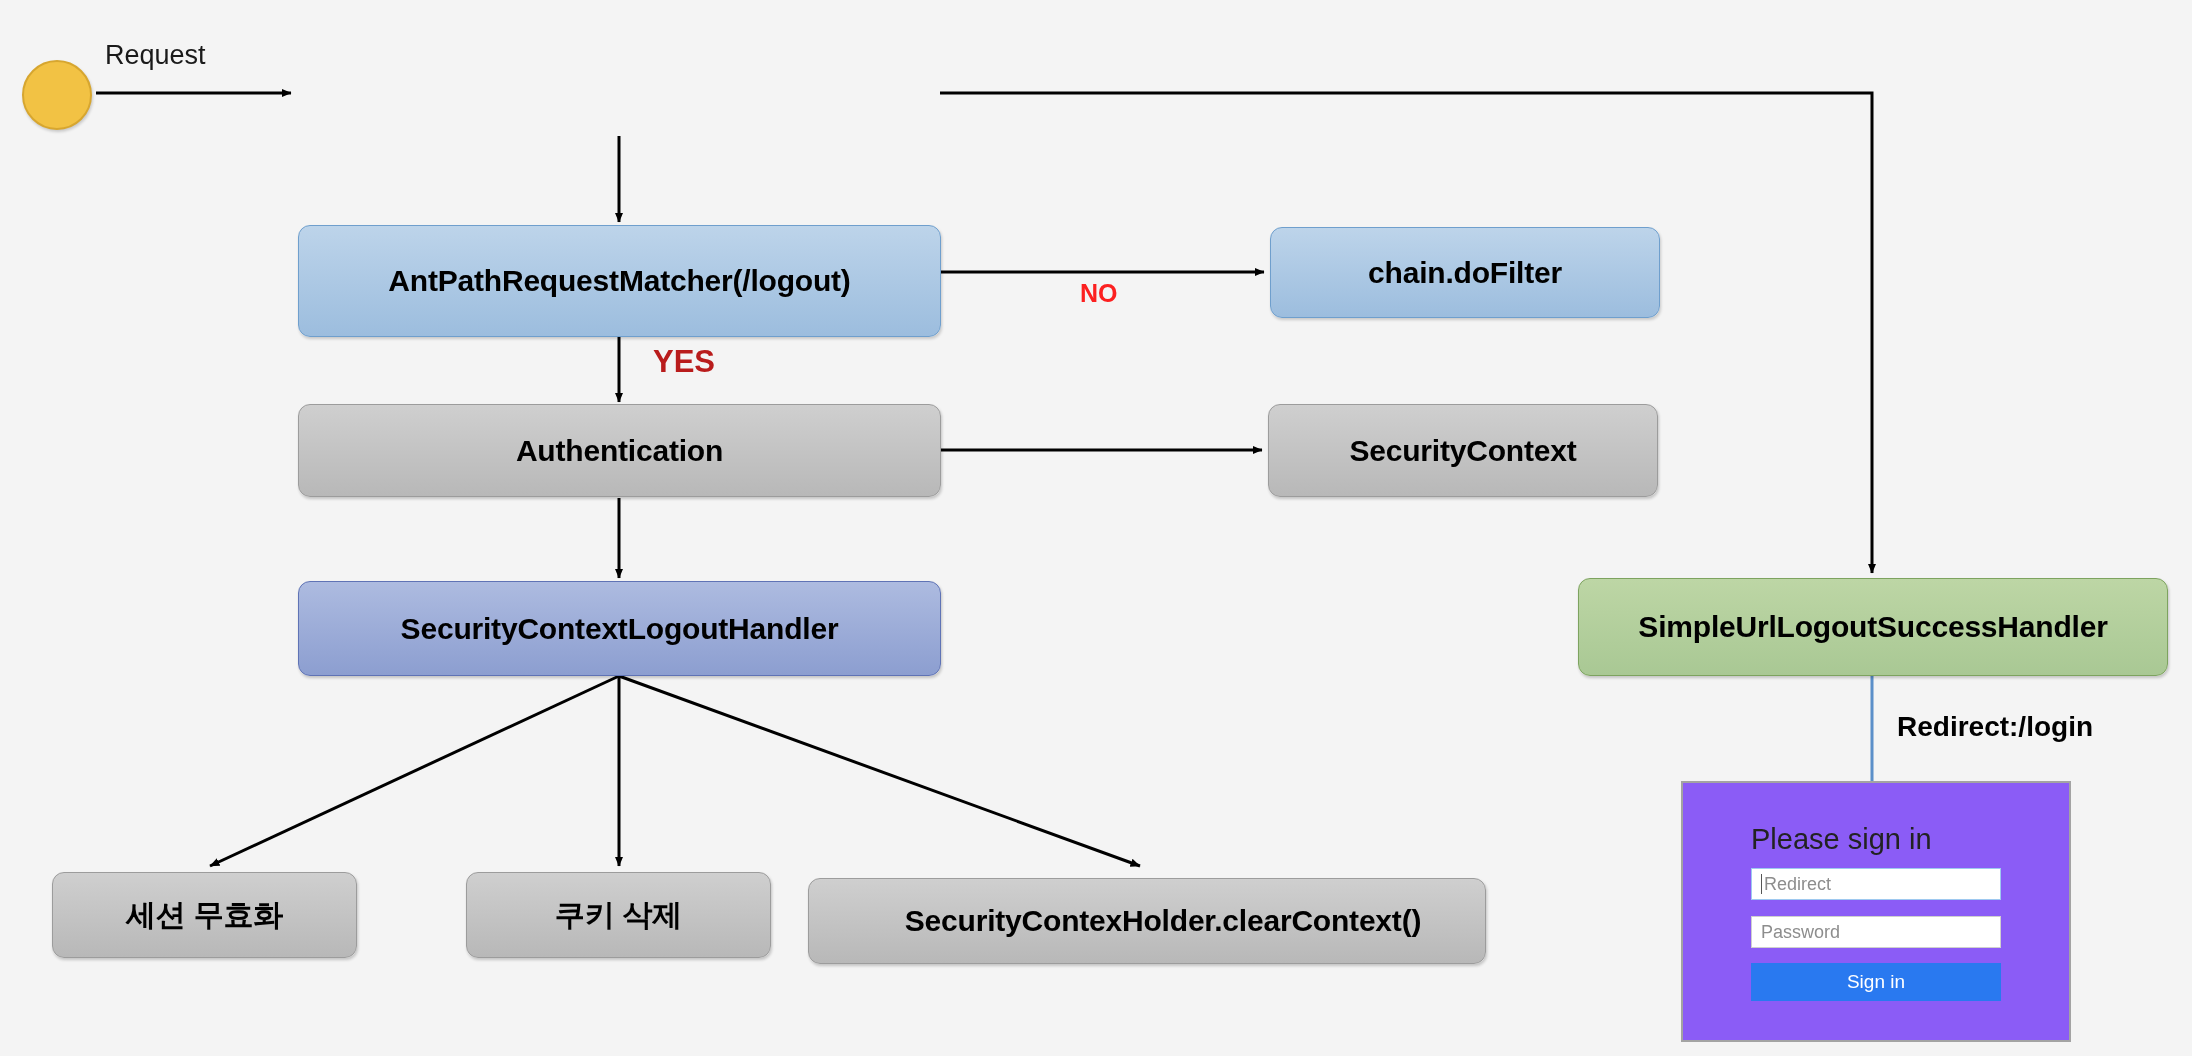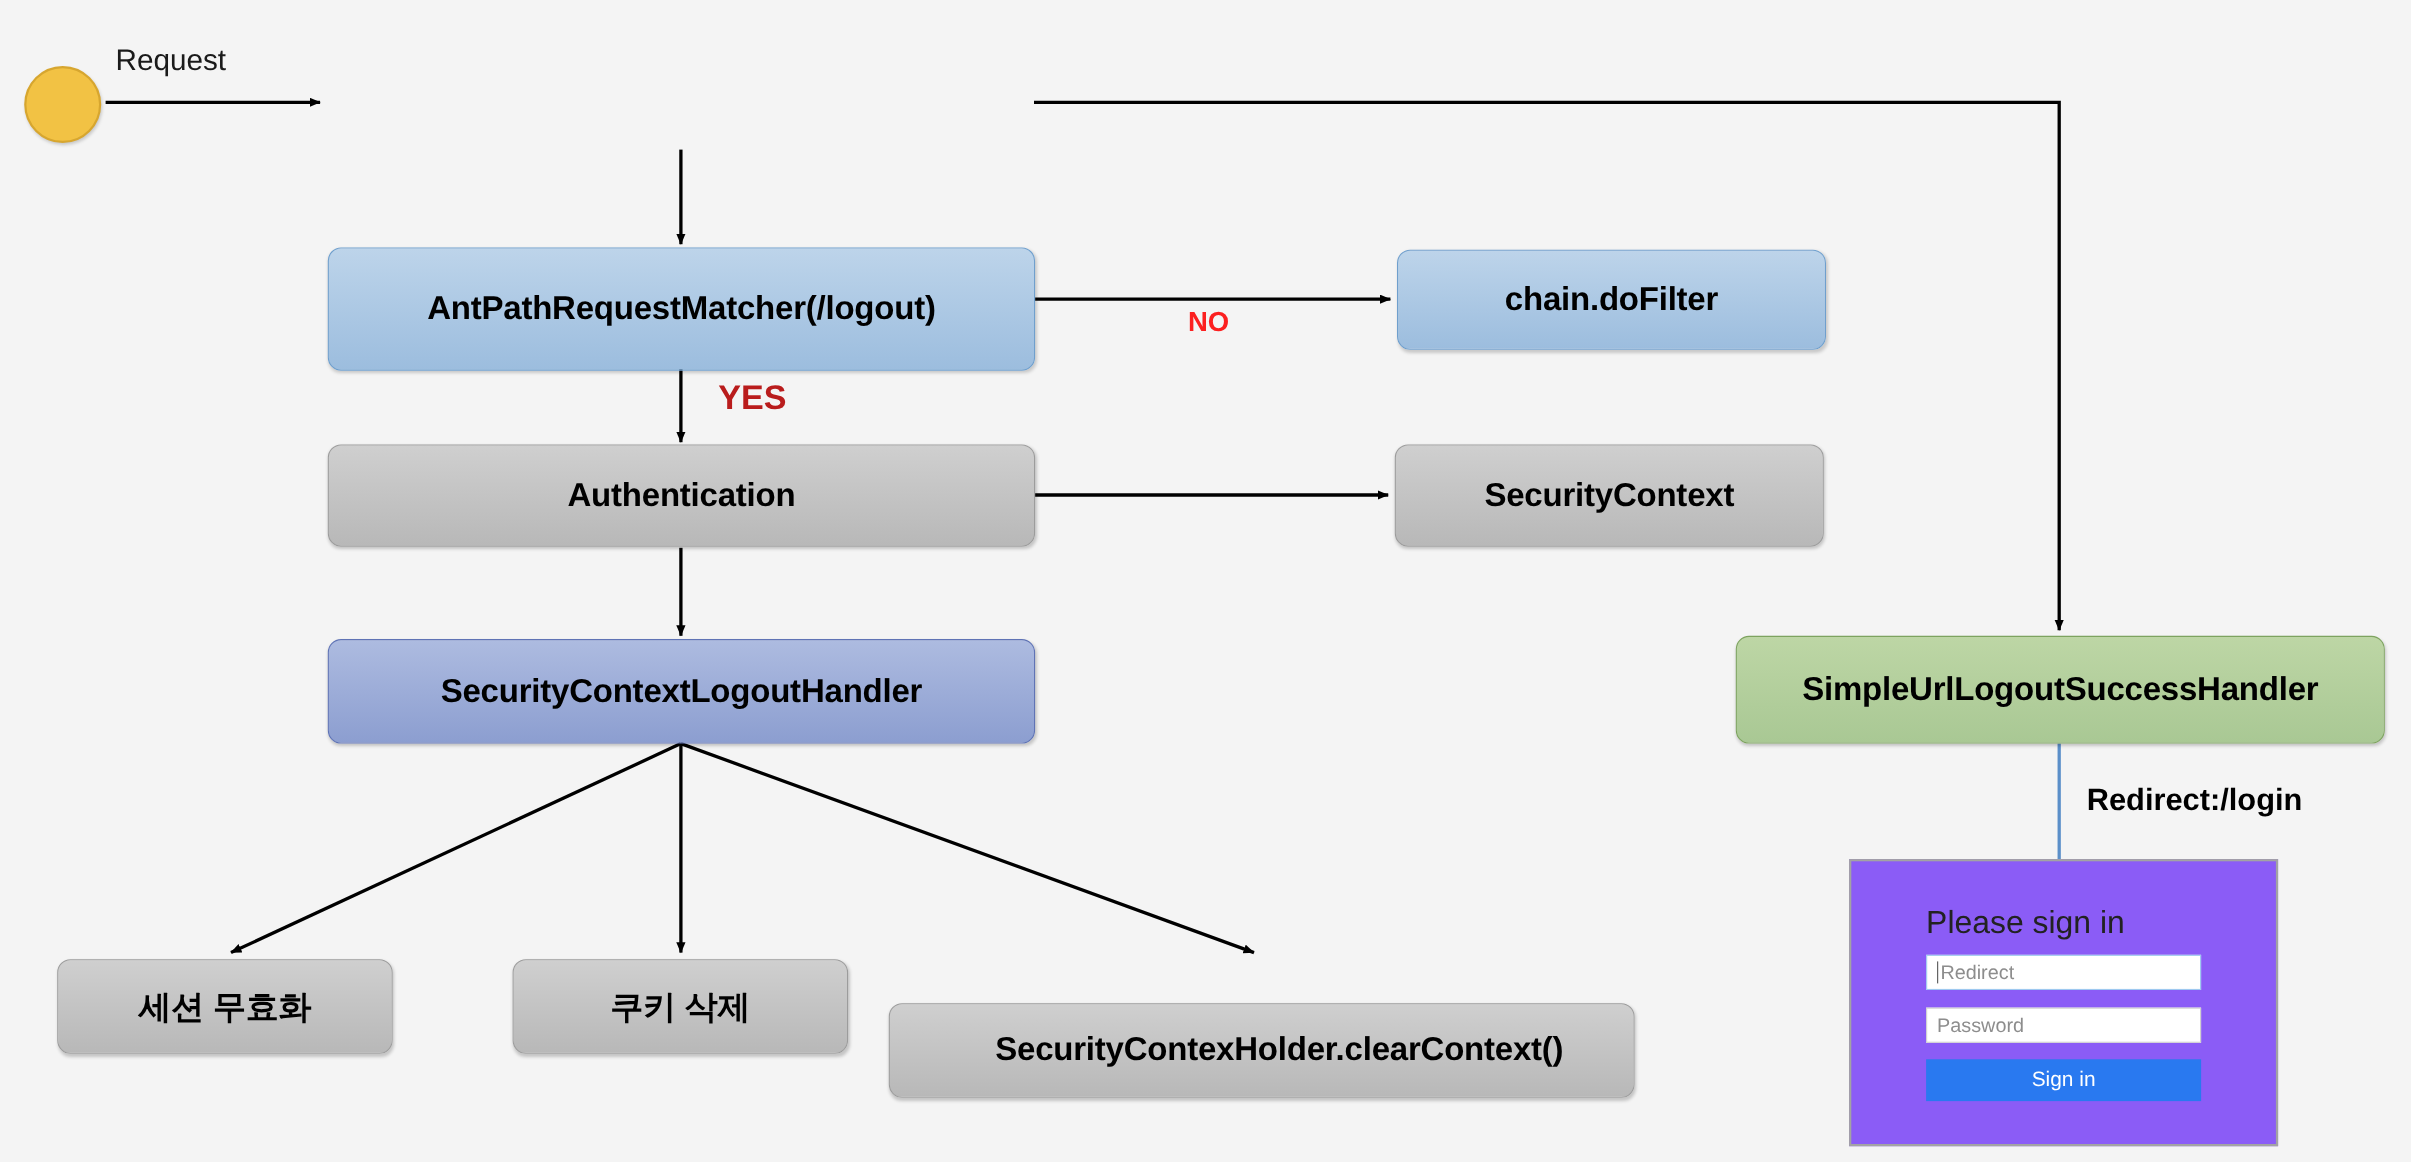--- a/index.html
+++ b/index.html
@@ -149,21 +149,21 @@
   <div class="node grey" style="left:298px;top:404px;width:643px;height:93px;font-size:30px;">Authentication</div>
 
   <div class="node grey" style="left:1268px;top:404px;width:390px;height:93px;font-size:30px;">SecurityContext</div>
 
   <div class="node mblue" style="left:298px;top:581px;width:643px;height:95px;font-size:30px;">SecurityContextLogoutHandler</div>
 
   <div class="node grey" style="left:52px;top:872px;width:305px;height:86px;font-size:30px;">세션 무효화</div>
 
   <div class="node grey" style="left:466px;top:872px;width:305px;height:86px;font-size:30px;">쿠키 삭제</div>
 
-  <div class="node grey" style="left:808px;top:912px;width:678px;height:86px;font-size:30px;padding-left:32px;">SecurityContexHolder.clearContext()</div>
+  <div class="node grey" style="left:808px;top:878px;width:678px;height:86px;font-size:30px;padding-left:32px;">SecurityContexHolder.clearContext()</div>
 
   <div class="node green" style="left:1578px;top:578px;width:590px;height:98px;font-size:30px;">SimpleUrlLogoutSuccessHandler</div>
 
   <div class="edge-label lbl-request" style="left:105px;top:40px;">Request</div>
 
   <div class="edge-label lbl-no" style="left:1080px;top:231px;margin-top:48px;">NO</div>
 
   <div class="edge-label lbl-yes" style="left:653px;top:344px;">YES</div>
 
   <div class="edge-label lbl-redirect" style="left:1897px;top:711px;">Redirect:/login</div>

